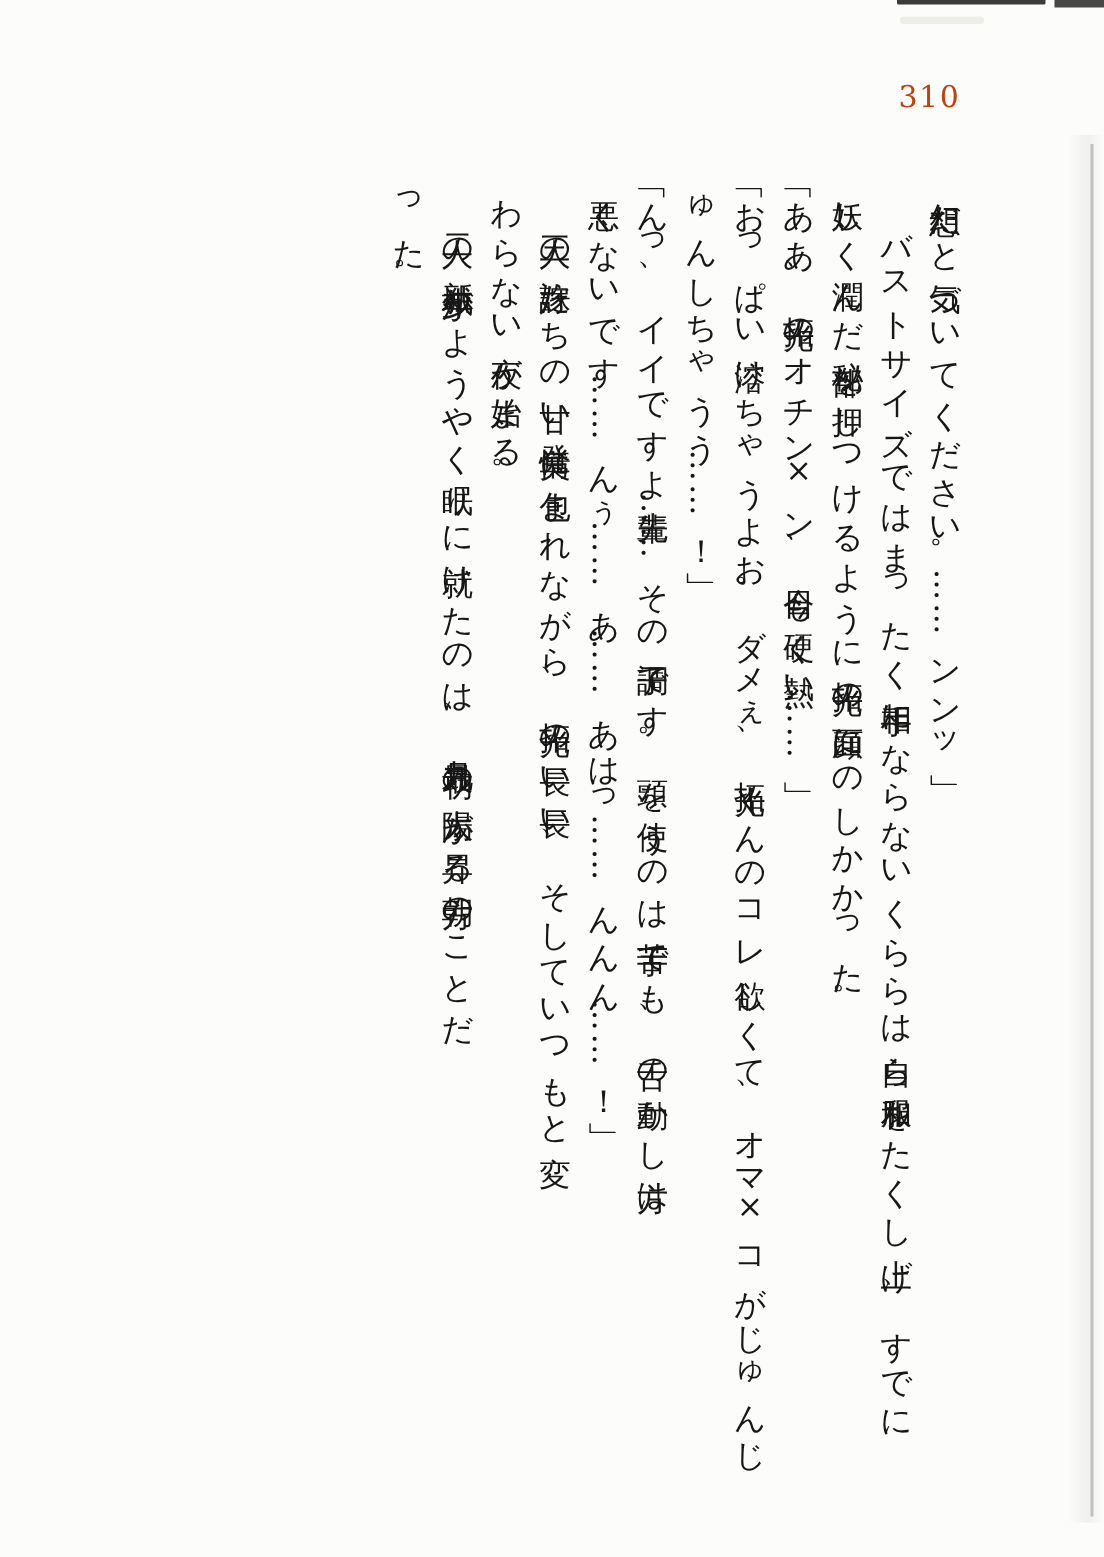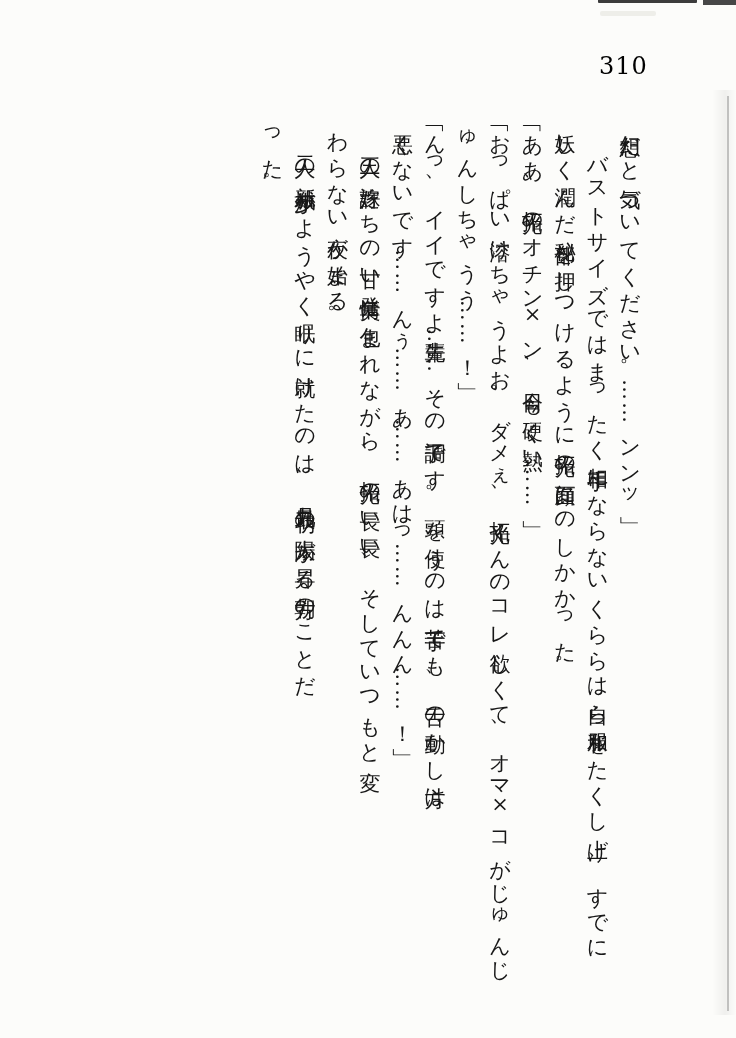--- a/index.html
+++ b/index.html
@@ -42,23 +42,23 @@
   .seam-line {
     position: absolute;
     left: 727px; top: 96px; width: 2px; height: 915px;
     background: rgba(130,130,130,0.45);
   }
   .page-number {
     position: absolute;
     left: 599px; top: 52px;
     width: 46px;
     text-align: left;
-    font-size: 24px;
+    font-size: 20px;
     letter-spacing: 1px;
-    color: #000000;
+    color: #c2410c;
     font-family: "DejaVu Serif", serif;
   }
   
   .text-block {
     position: absolute;
     top: 118px;
     right: 90px;
     height: 902px;
     writing-mode: vertical-rl;
     text-orientation: mixed;

